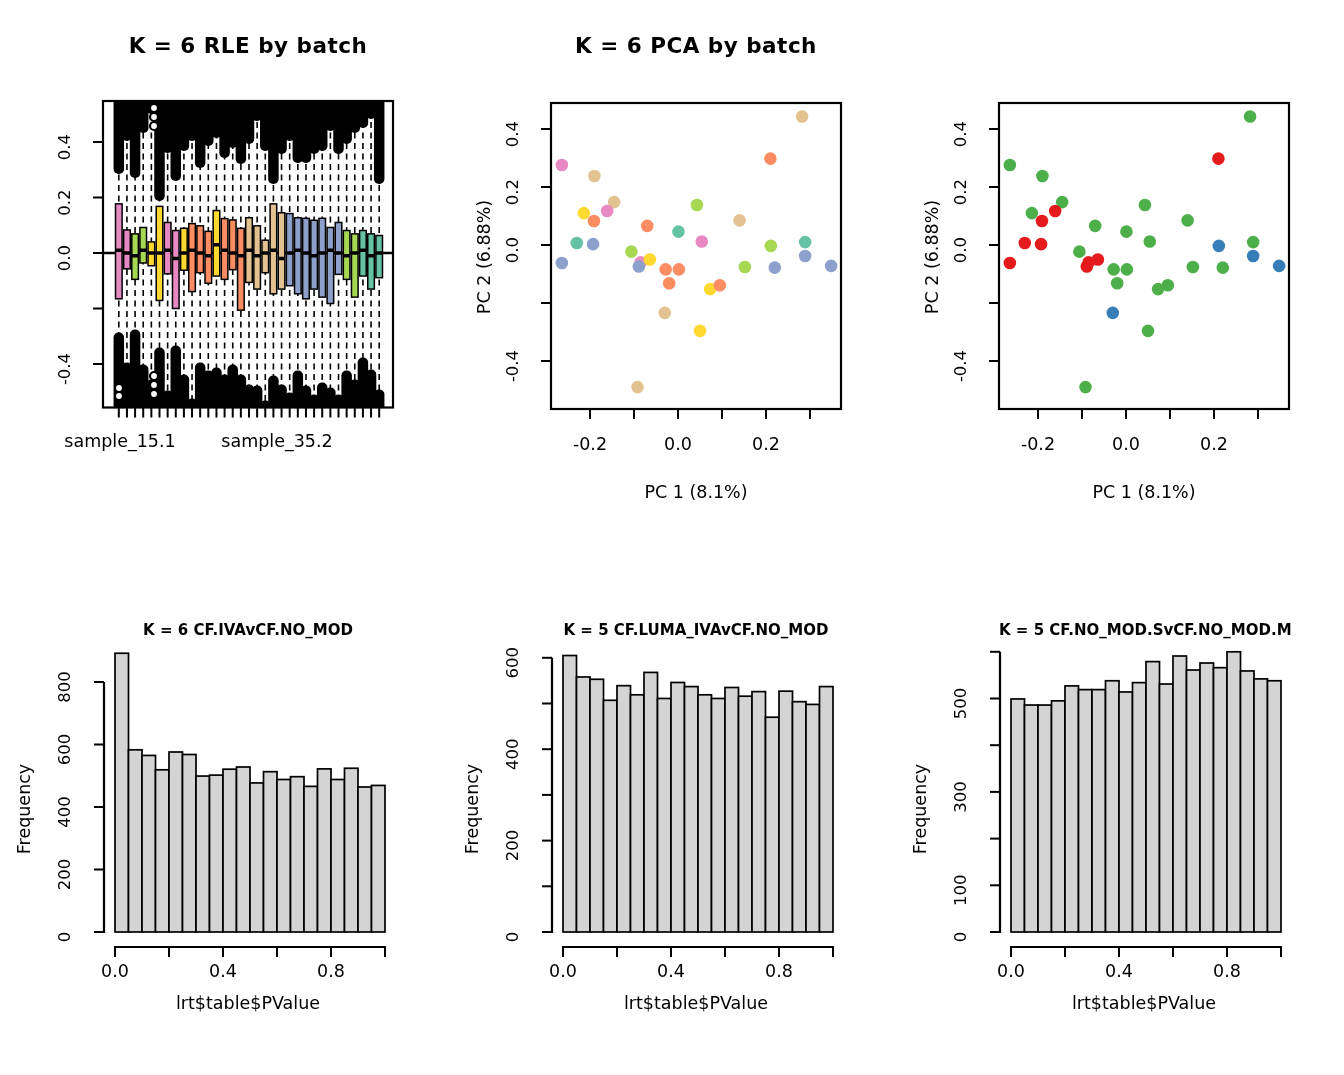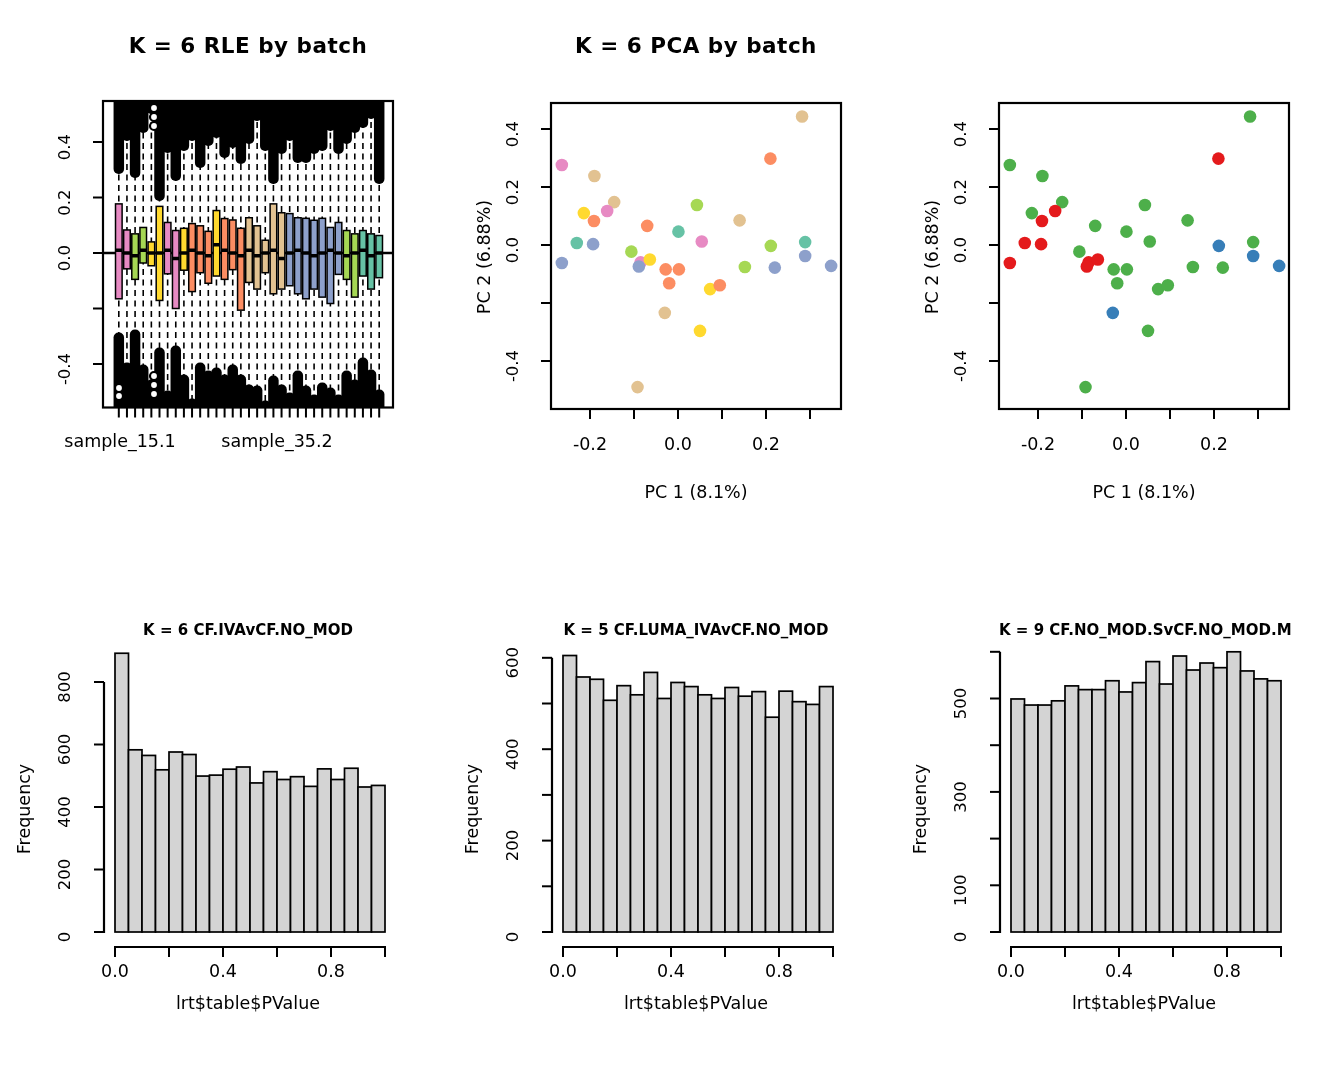--- a/index.html
+++ b/index.html
@@ -510,18 +510,18 @@
         <line x1="115" y1="410" x2="115" y2="420" stroke="#000000" stroke-width="2"></line>
         <text x="115" y="440" font-size="17.5" font-family="&quot;DejaVu Sans&quot;,&quot;Liberation Sans&quot;,sans-serif" text-anchor="middle" fill="#000000">0.0</text>
         <line x1="169" y1="410" x2="169" y2="420" stroke="#000000" stroke-width="2"></line>
         <line x1="223" y1="410" x2="223" y2="420" stroke="#000000" stroke-width="2"></line>
         <text x="223" y="440" font-size="17.5" font-family="&quot;DejaVu Sans&quot;,&quot;Liberation Sans&quot;,sans-serif" text-anchor="middle" fill="#000000">0.4</text>
         <line x1="277" y1="410" x2="277" y2="420" stroke="#000000" stroke-width="2"></line>
         <line x1="331" y1="410" x2="331" y2="420" stroke="#000000" stroke-width="2"></line>
         <text x="331" y="440" font-size="17.5" font-family="&quot;DejaVu Sans&quot;,&quot;Liberation Sans&quot;,sans-serif" text-anchor="middle" fill="#000000">0.8</text>
         <line x1="385" y1="410" x2="385" y2="420" stroke="#000000" stroke-width="2"></line>
       </svg>
-    <div class="ptitle t-sm">K = 9 CF.NO_MOD.SvCF.NO_MOD.M</div>
+    <div class="ptitle t-sm">K = 5 CF.NO_MOD.SvCF.NO_MOD.M</div>
     <div class="xlab xlab-r2">lrt$table$PValue</div>
     <div class="ylab" style="left:24px;top:272px">Frequency</div>
   </section>
 
 </div>
 
 </body></html>

